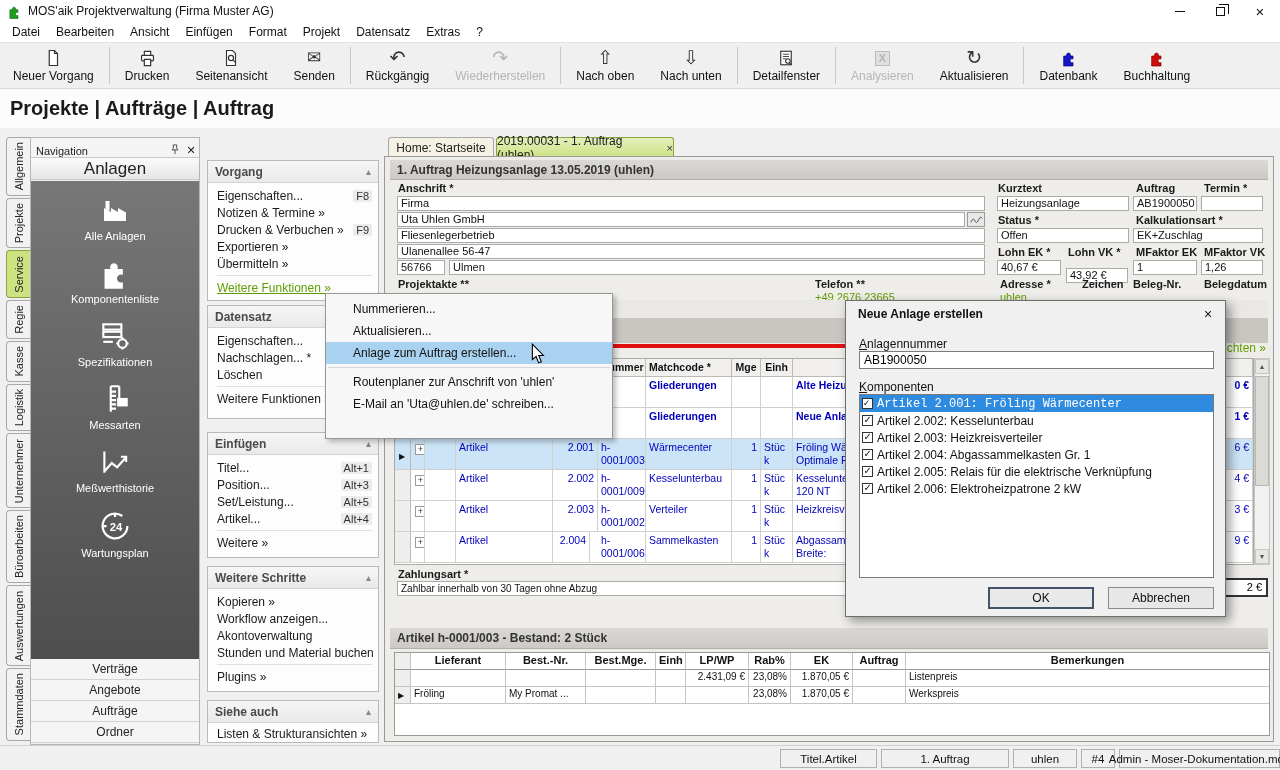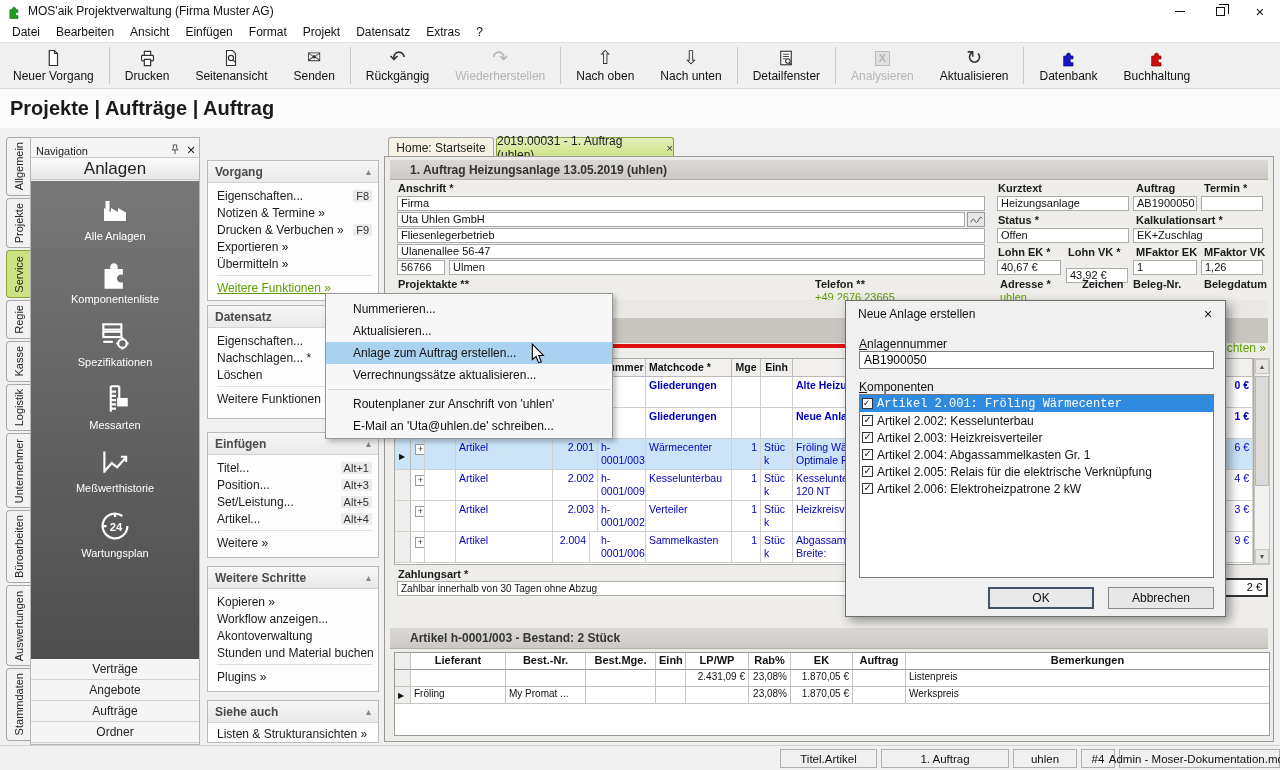--- a/index.html
+++ b/index.html
@@ -67,21 +67,21 @@
   .tplink.green { color:#5f9e00; text-decoration:underline; }
 
   
   .dtab { top:137px; height:20px; display:flex; align-items:center; justify-content:center; font-size:12px; color:#222; border:1px solid #a8a8a8; border-bottom:none; border-radius:3px 3px 0 0; }
   .dtab.home { background:#f5f1e4; }
   .dtab.active { background:linear-gradient(#e4efbd,#cde283); border-color:#8aa53f; font-weight:normal; }
   .dtab .tx { font-size:11px; margin-left:7px; color:#333; }
 
   
   .content { left:384px; top:156px; width:890px; height:586px; background:#efedea; border:1px solid #9a9a9a; }
-  .sechead { background:linear-gradient(#dbd9d6,#ccc9c5); border-bottom:1px solid #b3b0ac; font-size:12px; font-weight:bold; color:#333; display:flex; align-items:center; padding-left:20px; }
+  .sechead { background:linear-gradient(#dbd9d6,#ccc9c5); border-bottom:1px solid #b3b0ac; font-size:12px; font-weight:bold; color:#333; display:flex; align-items:center; padding-left:7px; }
   .band1 { background:#eae8e5; }
   .band2 { background:#c9c6c2; }
   .redline { background:#e01010; }
 
   
   .grid { background:#fff; border:1px solid #aaa; }
   .gcell { position:absolute; top:0; bottom:0; border-right:1px solid #d2d0cc; font-size:10.5px; padding:2px 3px; overflow:hidden; color:#0000bb; line-height:13px; }
   .ghead .gcell { background:#f1f0ee; color:#111; font-weight:bold; border-right:1px solid #bdbbb7; border-bottom:1px solid #bdbbb7; }
   .grow { position:absolute; left:0; width:858px; height:31px; border-bottom:1px solid #d2d0cc; }
   .grow.sel .gcell { background:#cce4f7; }
@@ -108,21 +108,21 @@
   
   .ctxmenu { left:325px; top:293px; width:288px; height:146px; background:#f7f7f7; border:1px solid #979797; box-shadow:3px 3px 5px rgba(0,0,0,.25); z-index:50; padding-top:4px; }
   .cmitem { height:22px; display:flex; align-items:center; padding-left:27px; font-size:12px; color:#111; }
   .cmitem.hl { background:#a9d1f0; }
   .cmsep { border-top:1px solid #d6d6d6; margin:3px 2px; }
   .cursor { z-index:70; }
 
   
   .dialog { left:845px; top:300px; width:381px; height:317px; background:#f0f0f0; border:1px solid #6e6e6e; box-shadow:4px 4px 10px rgba(0,0,0,.4); z-index:60; }
   .dlgtitle { height:26px; display:flex; align-items:center; background:#f0f0f0; }
-  .dlgtitle .t { flex:1; font-size:12px; color:#111; margin-left:12px; }
+  .dlgtitle .t { flex:1; font-size:12px; color:#111; margin-left:12px;font-weight:bold; }
   .dlgtitle .x { width:34px; text-align:center; font-size:14px; color:#111; }
   .dlglbl { font-size:12px; color:#111; }
   .dlglbl::first-letter { text-decoration:underline; }
   .dlginput { background:#fff; border:1px solid #7a7a7a; font-size:12px; padding:1px 4px; height:18px; line-height:15px; }
   .dlglist { background:#fff; border:1px solid #7a7a7a; overflow:hidden; }
   .dlgitem { height:17px; display:flex; align-items:center; font-size:12px; color:#111; padding-left:2px; gap:4px; }
   .dlgitem.sel { background:#2f8be0; color:#fff;font-family:Liberation Mono, monospace; }
   .chk { width:11px; height:11px; border:1px solid #333; background:#fff; position:relative; flex:0 0 11px; }
   .chk::after { content:"✓"; position:absolute; left:0.5px; top:-2.5px; font-size:10px; color:#111; }
   .dlgbtn { position:absolute; height:22px; width:106px; background:#e7e7e7; border:1px solid #8a8a8a; font-size:12px; color:#111; display:flex; align-items:center; justify-content:center; }
@@ -695,21 +695,20 @@
     <div class="scell right" style="left:396px;width:62px">1.870,05 €</div>
     <div class="scell" style="left:458px;width:53px"></div>
     <div class="scell" style="left:511px;width:363px;border-right:none">Werkspreis</div>
   </div>
 </div>
 
 <div class="ab ctxmenu">
   <div class="cmitem">Nummerieren...</div>
   <div class="cmitem">Aktualisieren...</div>
   <div class="cmitem hl">Anlage zum Auftrag erstellen...</div>
-  <div class="cmitem">Verrechnungssätze aktualisieren...</div>
   <div class="cmsep"></div>
   <div class="cmitem">Routenplaner zur Anschrift von 'uhlen'</div>
   <div class="cmitem">E-Mail an 'Uta@uhlen.de' schreiben...</div>
 </div>
 
 <svg class="ab cursor" style="left:531px;top:343px" width="15" height="22" viewBox="0 0 12 18">
   <path d="M1 1v12.5l3-2.6 2.1 5.3 2.2-.9-2.1-5.1H10z" fill="#fff" stroke="#000" stroke-width="0.9"></path>
 </svg>
 
 <div class="ab dialog">

